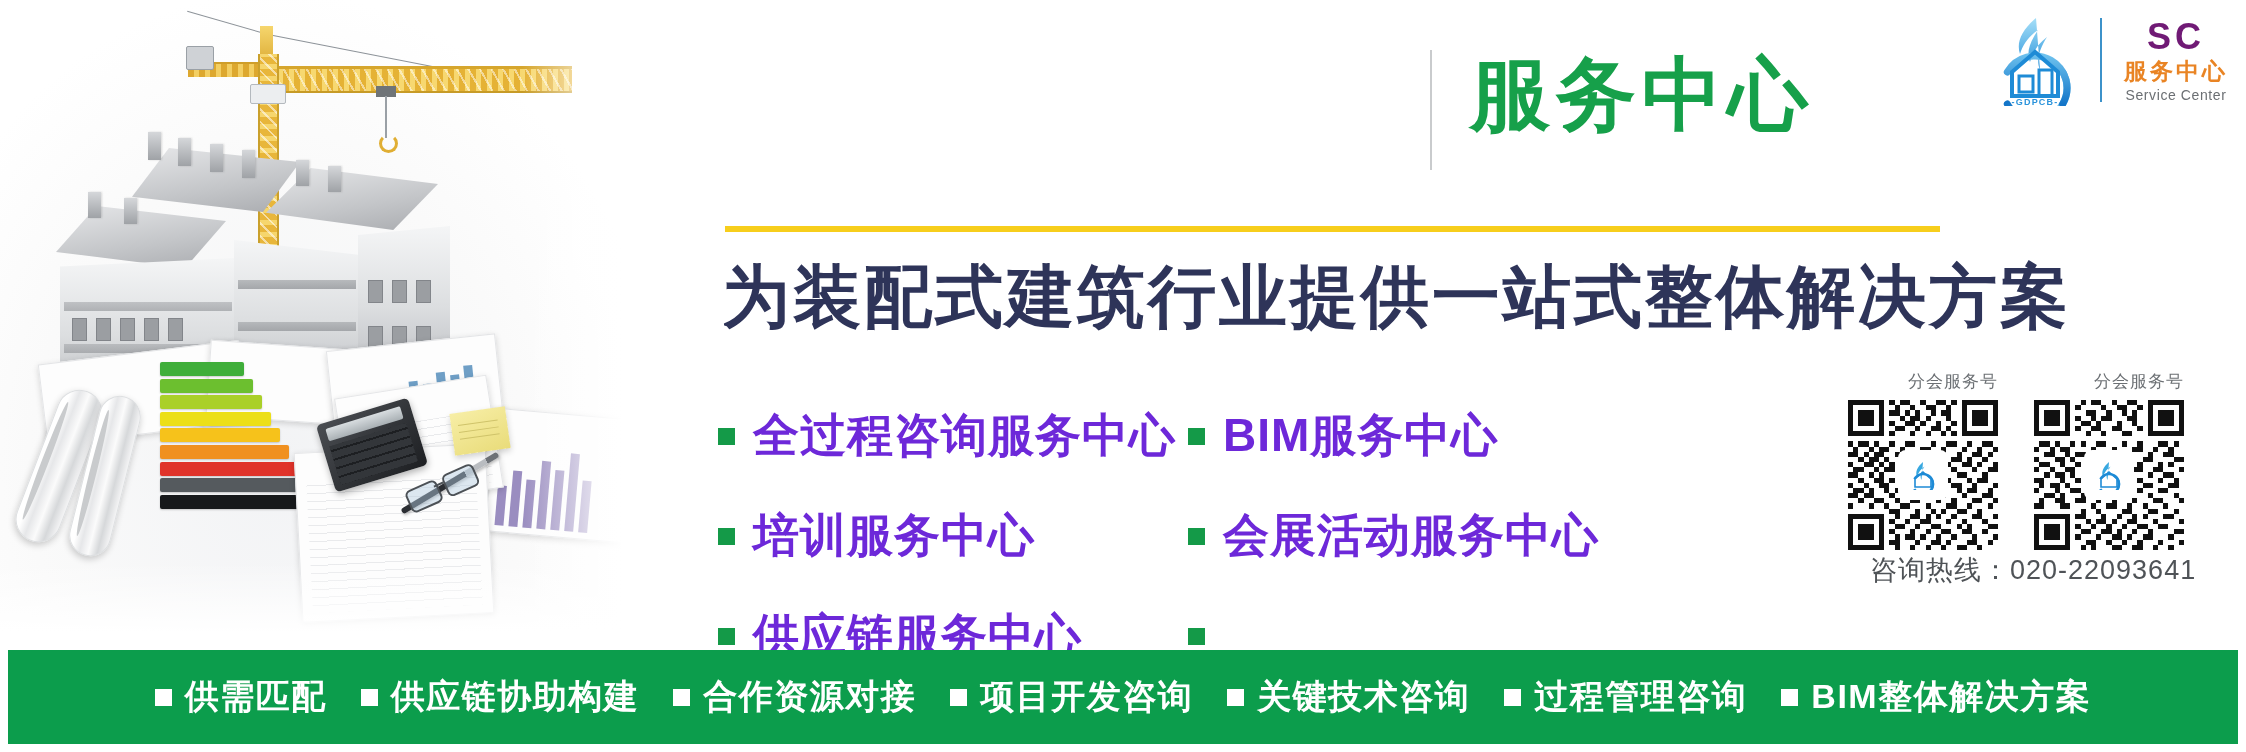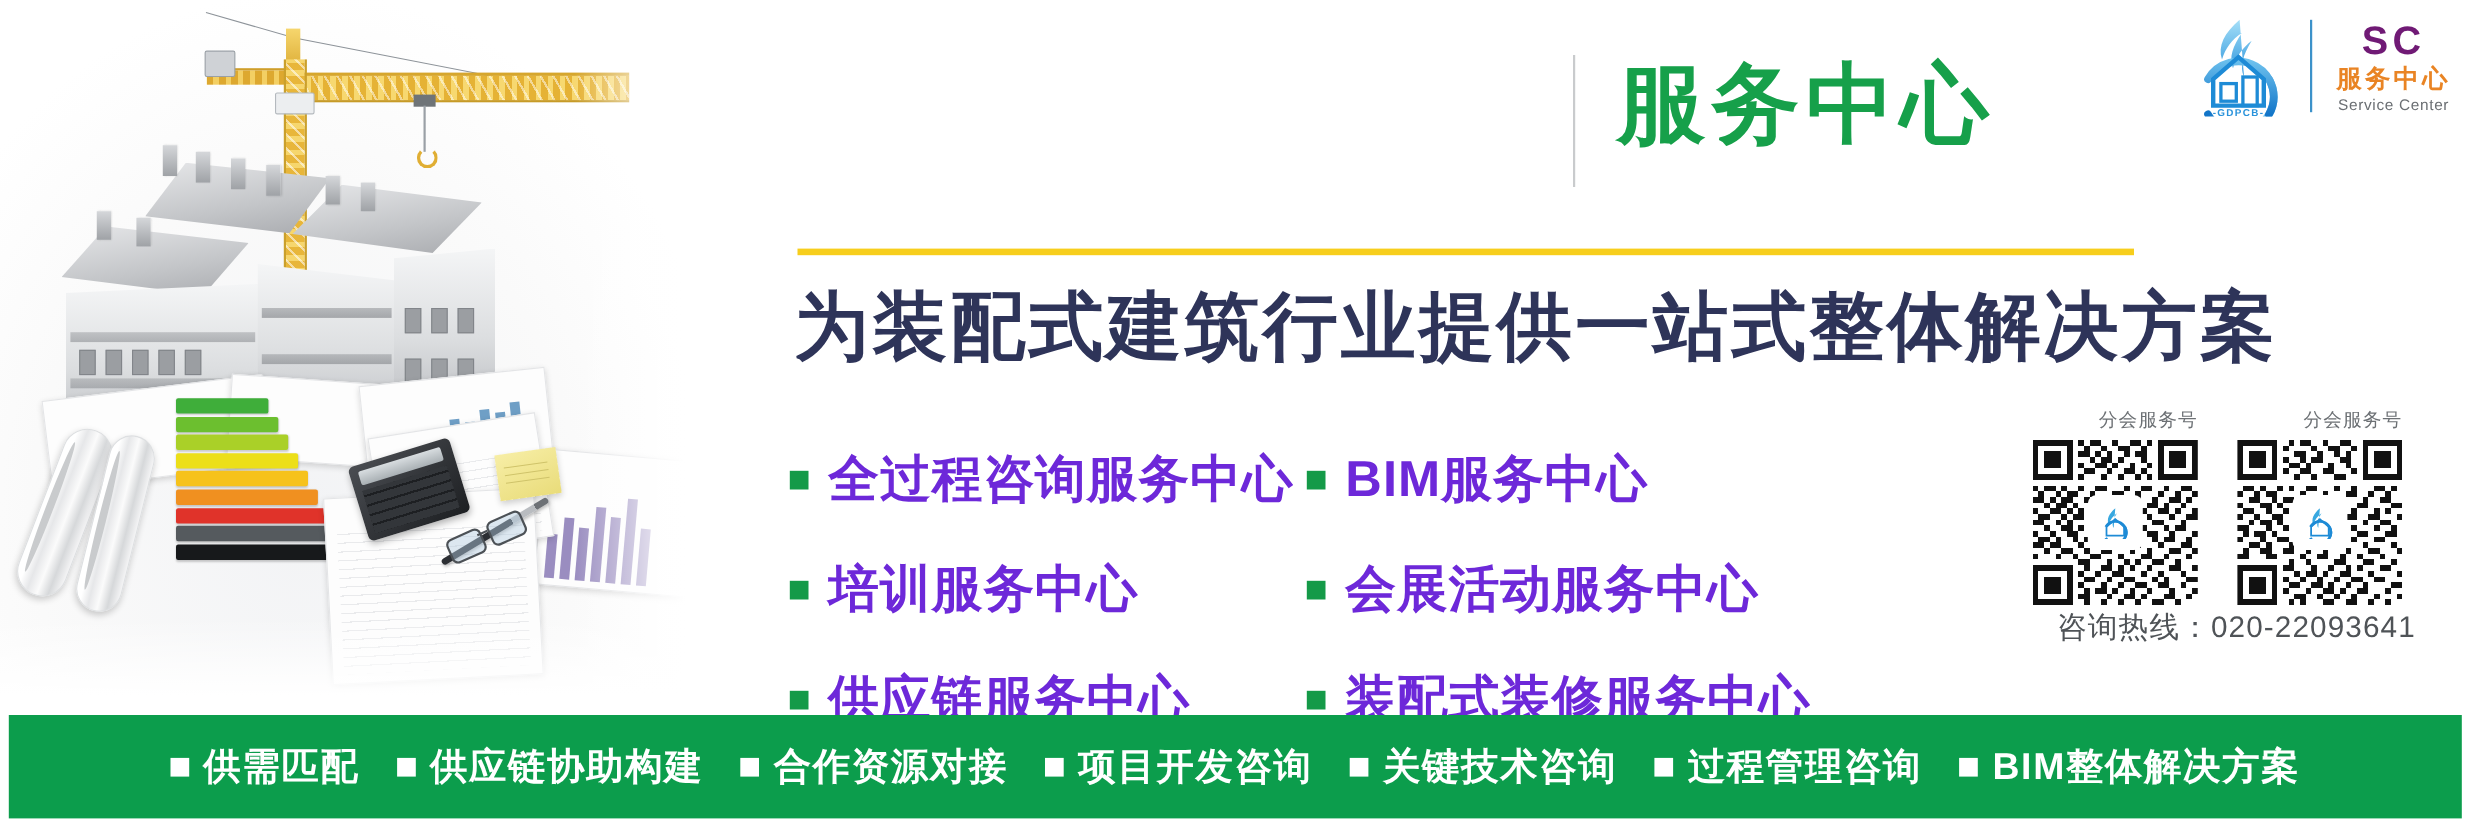--- a/index.html
+++ b/index.html
@@ -318,21 +318,20 @@
     <div class="svc">
       <span class="mk"></span>
       <span class="tx">会展活动服务中心</span>
     </div>
     <div class="svc">
       <span class="mk"></span>
       <span class="tx">供应链服务中心</span>
     </div>
     <div class="svc">
       <span class="mk"></span>
-      <span class="tx">装配式装修服务中心</span>
     </div>
   </div>
 
   <div class="logo">
     <div class="housemark">
       <svg viewBox="0 0 86 92" width="86" height="92">
         <defs>
           <linearGradient id="bg1" x1="0" y1="0" x2="1" y2="1">
             <stop offset="0" stop-color="#7FD0F5"></stop>
               <stop offset="1" stop-color="#1375C8"></stop>

